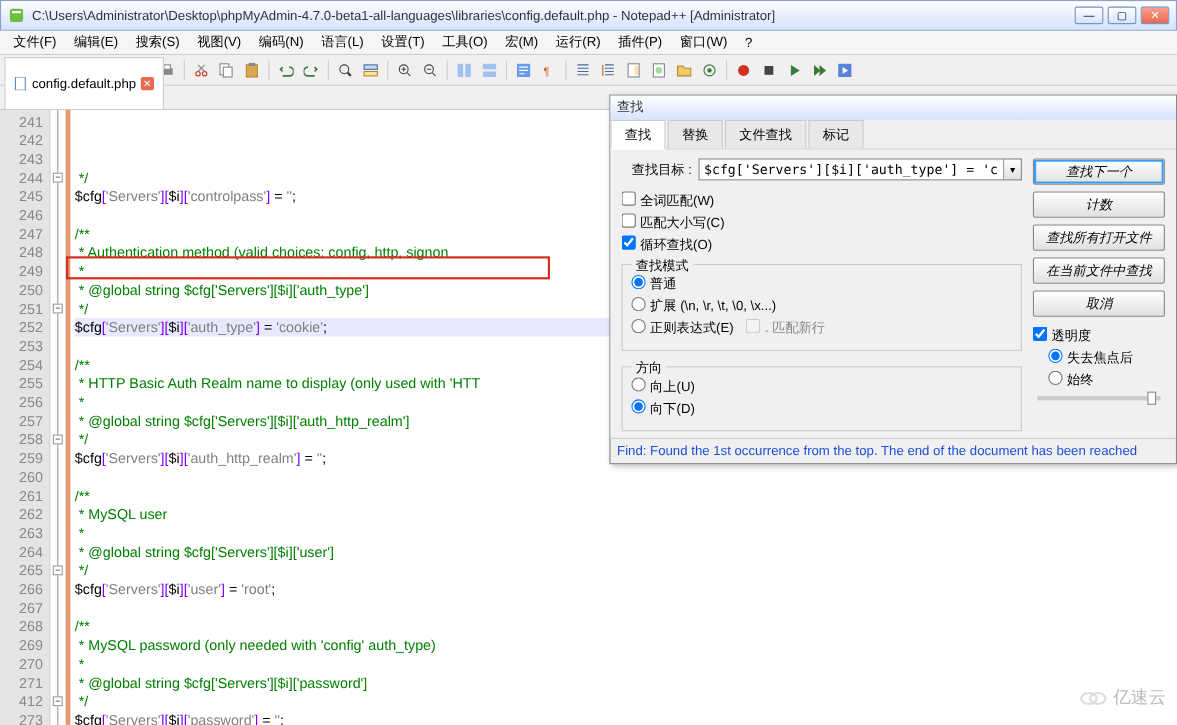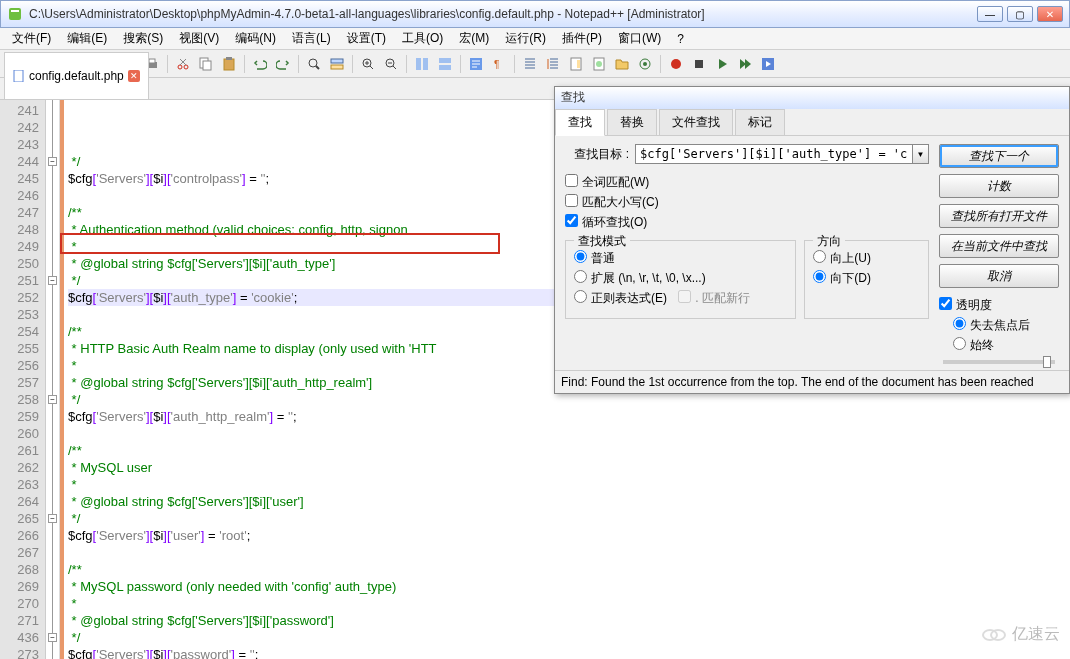--- a/index.html
+++ b/index.html
@@ -49,22 +49,22 @@
 .find-right { width: 120px; display: flex; flex-direction: column; gap: 6px; }
 .fbtn { height: 24px; border: 1px solid #888; background: linear-gradient(#fff,#e0e0e0); border-radius: 2px; cursor: pointer; padding: 0 8px; font-size: 12px; width: 100%; font-style: italic; }
 .fbtn.primary { box-shadow: 0 0 0 2px #3a9eff inset; }
 .find-field-row { display: flex; align-items: center; margin-bottom: 10px; }
 .find-label { width: 70px; text-align: right; padding-right: 6px; }
 .find-input { flex: 1; height: 20px; border: 1px solid #888; padding: 0 4px; font-family: Consolas, monospace; font-size: 12px; }
 .dd { width: 16px; height: 20px; border: 1px solid #888; border-left: none; background: linear-gradient(#fff,#e0e0e0); cursor: pointer; display: flex; align-items: center; justify-content: center; font-size: 8px; }
 .chkrow { display: flex; align-items: flex-start; gap: 4px; margin: 3px 0; }
 .grp { border: 1px solid #ccc; padding: 6px 8px 8px 8px; margin-top: 6px; position: relative; }
 .grp-title { position: absolute; top: -8px; left: 8px; background: #f0f0f0; padding: 0 4px; font-size: 12px; }
-.lowgroups { display: flex; gap: 8px; }
-.statusline { color: #000000; padding: 4px 6px; font-size: 12px; border-top: 1px solid #ccc; }
+.lowgroups { display: flex; gap: 8px; flex-direction: column; }
+.statusline { color: #1d4ed8; padding: 4px 6px; font-size: 12px; border-top: 1px solid #ccc; }
 .slider { height: 4px; background: #ccc; margin: 6px 4px 0 4px; position: relative; }
 .slider-thumb { position: absolute; right: 4px; top: -4px; width: 8px; height: 12px; background: #fff; border: 1px solid #888; }
 
 .watermark { position: absolute; right: 10px; bottom: 14px; font-size: 16px; color: #bbb; display: flex; align-items: center; gap: 4px; pointer-events: none; }
 .watermark svg { opacity: 0.5; }
 
 input[type="checkbox"], input[type="radio"] { margin: 0; }
 </style>
 </head>
 <body>
@@ -324,21 +324,21 @@
       <div>262</div>
       <div>263</div>
       <div>264</div>
       <div>265</div>
       <div>266</div>
       <div>267</div>
       <div>268</div>
       <div>269</div>
       <div>270</div>
       <div>271</div>
-      <div>436</div>
+      <div>412</div>
       <div>273</div>
     </div>
   <div class="foldcol" id="foldcol">
       <div class="foldline"></div>
       <div class="foldbox" style="top: 57px;">−</div>
       <div class="foldbox" style="top: 176px;">−</div>
       <div class="foldbox" style="top: 295px;">−</div>
       <div class="foldbox" style="top: 414px;">−</div>
       <div class="foldbox" style="top: 533px;">−</div>
     </div>

